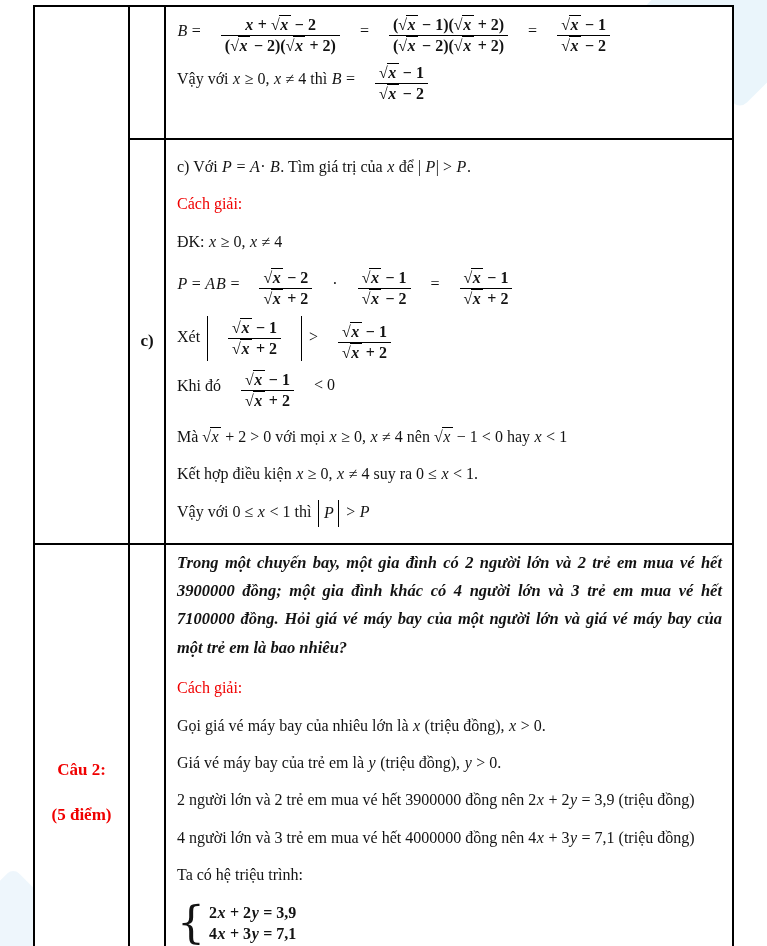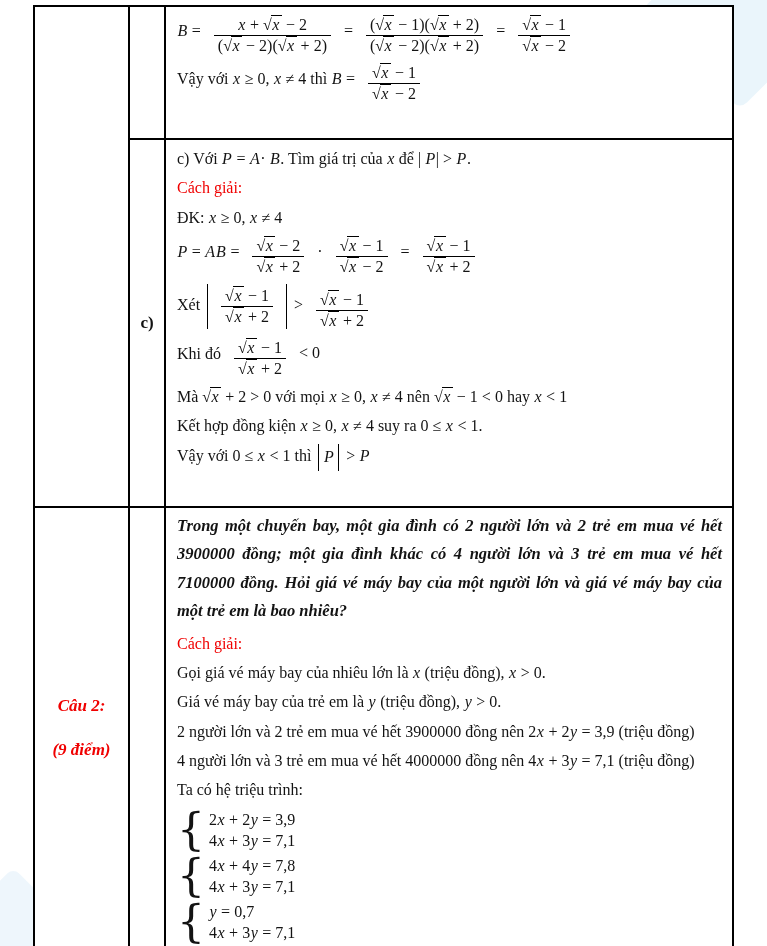--- a/index.html
+++ b/index.html
@@ -40,54 +40,54 @@
   td.content{ padding:1px 10px 1px 11px; overflow:hidden; }
   td.partcell{
     text-align:center; vertical-align:middle;
     font-weight:bold; font-size:17px;
   }
   td.qcell{
     text-align:center; vertical-align:middle;
     color:var(--accent-red); font-weight:bold; font-size:17px;
     line-height:1.45;
   }
-  td.qcell .qline{ margin:20px 0;font-style:italic; }
+  td.qcell .qline{ margin:20px 0; }
 
-  .line{ font-size:16px; line-height:1.4; margin:7px 0; }
+  .line{ font-size:16px; line-height:1.4; margin:15px 0; }
   .line.red{ color:var(--accent-red); font-weight:normal; }
   .line.fm{ margin:7px 0; }
   .line.case{ margin:4px 0; }
   .line.problem{
     font-weight:bold; font-style:italic; text-align:justify;
     font-size:16.5px; line-height:1.72; margin:3px 0 5px;
   }
 
   
   .math{ white-space:nowrap; }
   .math i{ font-style:italic; padding:0 .5px; }
-  .mf{ display:inline-block; vertical-align:-0.95em; text-align:center; margin:0 9px; }
+  .mf{ display:inline-block; vertical-align:-0.95em; text-align:center; margin:0 16px;font-weight:bold; }
   .mf .mn,.mf .md{ display:block; line-height:1.25; padding:0 4px; }
   .mf .md{ border-top:1px solid #000; }
   .msq{ white-space:nowrap; }
   .msg{ display:inline; }
   .mrad{
     display:inline-block; border-top:1px solid #000;
     padding:0 2px 0 1px; margin-left:-1px; line-height:1.18;
   }
   .mab{
     display:inline-flex; align-items:center; vertical-align:middle;
     border-left:1.5px solid #000; border-right:1.5px solid #000;
     padding:2px 4px; margin:0 3px;
   }
   .mca{ display:inline-flex; align-items:center; vertical-align:middle; }
   .mbr{
     font-size:44px; line-height:.95; font-weight:400;
     margin-right:4px; font-family:"DejaVu Serif",serif;
   }
-  .mls{ display:inline-flex; flex-direction:column; }
+  .mls{ display:inline-flex; flex-direction:column;font-weight:bold; }
   .mls .mline{ line-height:1.32; text-align:left; }
 </style>
 </head>
 <body>
 
 <div class="accent accent-tr"></div>
 <div class="accent accent-bl"></div>
 
 <table class="doc">
   <colgroup>
@@ -114,30 +114,30 @@
           <div class="line"><span>ĐK: </span><span class="math"><i>x</i> ≥ 0, <i>x</i> ≠ 4</span></div>
           <div class="line fm"><span class="math"><i>P</i> = <i>A</i><i>B</i> = <span class="mf"><span class="mn"><span class="msq"><span class="msg">√</span><span class="mrad"><i>x</i></span></span> − 2</span><span class="md"><span class="msq"><span class="msg">√</span><span class="mrad"><i>x</i></span></span> + 2</span></span> · <span class="mf"><span class="mn"><span class="msq"><span class="msg">√</span><span class="mrad"><i>x</i></span></span> − 1</span><span class="md"><span class="msq"><span class="msg">√</span><span class="mrad"><i>x</i></span></span> − 2</span></span> = <span class="mf"><span class="mn"><span class="msq"><span class="msg">√</span><span class="mrad"><i>x</i></span></span> − 1</span><span class="md"><span class="msq"><span class="msg">√</span><span class="mrad"><i>x</i></span></span> + 2</span></span></span></div>
           <div class="line fm"><span>Xét </span><span class="math"><span class="mab">
                 <span class="mf">
                   <span class="mn"><span class="msq"><span class="msg">√</span><span class="mrad"><i>x</i></span></span> − 1</span>
                   <span class="md"><span class="msq"><span class="msg">√</span><span class="mrad"><i>x</i></span></span> + 2</span>
                 </span>
               </span> &gt; <span class="mf"><span class="mn"><span class="msq"><span class="msg">√</span><span class="mrad"><i>x</i></span></span> − 1</span><span class="md"><span class="msq"><span class="msg">√</span><span class="mrad"><i>x</i></span></span> + 2</span></span></span></div>
           <div class="line fm"><span>Khi đó </span><span class="math"><span class="mf"><span class="mn"><span class="msq"><span class="msg">√</span><span class="mrad"><i>x</i></span></span> − 1</span><span class="md"><span class="msq"><span class="msg">√</span><span class="mrad"><i>x</i></span></span> + 2</span></span> &lt; 0</span></div>
           <div class="line"><span>Mà </span><span class="math"><span class="msq"><span class="msg">√</span><span class="mrad"><i>x</i></span></span> + 2 &gt; 0</span><span> với mọi </span><span class="math"><i>x</i> ≥ 0, <i>x</i> ≠ 4</span><span> nên </span><span class="math"><span class="msq"><span class="msg">√</span><span class="mrad"><i>x</i></span></span> − 1 &lt; 0</span><span> hay </span><span class="math"><i>x</i> &lt; 1</span></div>
-          <div class="line"><span>Kết hợp đồng kiện </span><span class="math"><i>x</i> ≥ 0, <i>x</i> ≠ 4</span><span> suy ra </span><span class="math">0 ≤ <i>x</i> &lt; 1</span><span>.</span></div>
+          <div class="line"><span>Kết hợp điều kiện </span><span class="math"><i>x</i> ≥ 0, <i>x</i> ≠ 4</span><span> suy ra </span><span class="math">0 ≤ <i>x</i> &lt; 1</span><span>.</span></div>
           <div class="line"><span>Vậy với </span><span class="math">0 ≤ <i>x</i> &lt; 1</span><span> thì </span><span class="math"><span class="mab">
                 <i>P</i>
               </span> &gt; <i>P</i></span></div>
         </td>
     </tr>
     <tr class="r3">
       <td class="qcell">
         <div class="qline">Câu 2:</div>
-        <div class="qline">(9 điểm)</div>
+        <div class="qline">(5 điểm)</div>
       </td>
       <td class="partcell"></td>
       <td class="content">
           <div class="line problem"><span>Trong một chuyến bay, một gia đình có 2 người lớn và 2 trẻ em mua vé hết 3900000 đồng; một gia đình khác có 4 người lớn và 3 trẻ em mua vé hết 7100000 đồng. Hỏi giá vé máy bay của một người lớn và giá vé máy bay của một trẻ em là bao nhiêu?</span></div>
           <div class="line red"><span>Cách giải:</span></div>
           <div class="line"><span>Gọi giá vé máy bay của nhiêu lớn là </span><span class="math"><i>x</i></span><span> (triệu đồng), </span><span class="math"><i>x</i> &gt; 0</span><span>.</span></div>
           <div class="line"><span>Giá vé máy bay của trẻ em là </span><span class="math"><i>y</i></span><span> (triệu đồng), </span><span class="math"><i>y</i> &gt; 0</span><span>.</span></div>
           <div class="line"><span>2 người lớn và 2 trẻ em mua vé hết 3900000 đồng nên </span><span class="math">2<i>x</i> + 2<i>y</i> = 3,9</span><span> (triệu đồng)</span></div>
           <div class="line"><span>4 người lớn và 3 trẻ em mua vé hết 4000000 đồng nên </span><span class="math">4<i>x</i> + 3<i>y</i> = 7,1</span><span> (triệu đồng)</span></div>
           <div class="line"><span>Ta có hệ triệu trình:</span></div>

